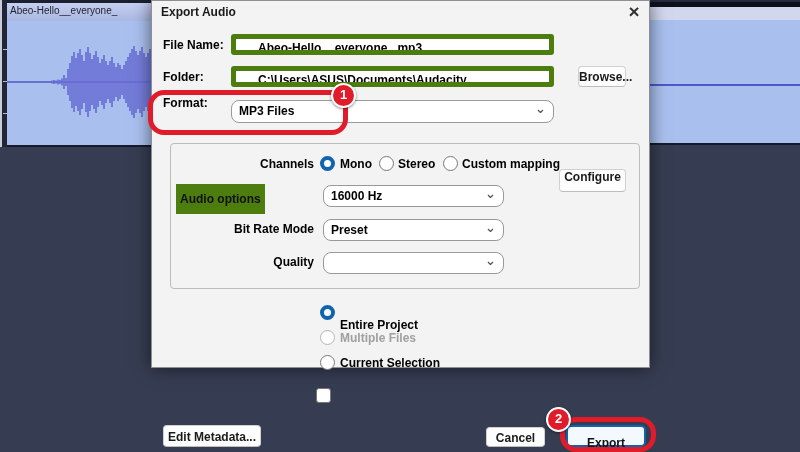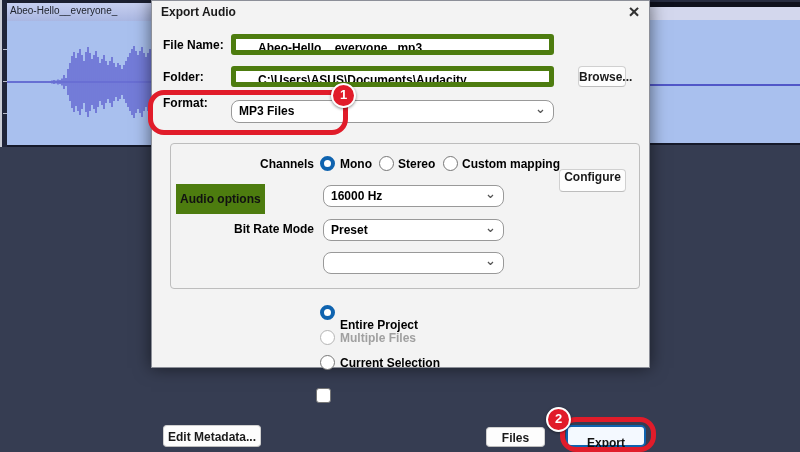--- a/index.html
+++ b/index.html
@@ -117,34 +117,35 @@
     <span>16000 Hz</span>
     <span class="chev">⌄</span>
   </div>
 
   <div class="abs lbl rlbl" style="top:221px">Bit Rate Mode</div>
   <div class="abs combo" style="left:171px; top:218px; width:181px; height:22px">
     <span>Preset</span>
     <span class="chev">⌄</span>
   </div>
 
+  <div class="abs lbl rlbl" style="top:254px">Quality</div>
   <div class="abs combo" style="left:171px; top:251px; width:181px; height:22px">
     <span class="chev">⌄</span>
   </div>
 
   <div class="abs radio sel" style="left:168px; top:304px"></div>
   <div class="abs lbl" style="left:188px; top:317px">Entire Project</div>
   <div class="abs radio dis" style="left:168px; top:329px"></div>
   <div class="abs lbl dis-text" style="left:188px; top:330px">Multiple Files</div>
   <div class="abs radio" style="left:168px; top:354px"></div>
   <div class="abs lbl" style="left:188px; top:355px">Current Selection</div>
 
   <div class="abs checkbox" style="left:164px; top:387px"></div>
 
   <div class="abs btn" style="left:11px; top:424px; width:98px; height:22px; padding-top:4px">Edit Metadata...</div>
-  <div class="abs btn" style="left:334px; top:426px; width:59px; height:20px; padding-top:3px">Files</div>
+  <div class="abs btn" style="left:334px; top:426px; width:59px; height:20px; padding-top:3px">Cancel</div>
   <div class="abs btn-export" style="left:414px; top:424px; width:80px; height:22px; padding-top:9px">Export</div>
 </div>
 
 <div class="abs ann-rect" style="left:148px; top:90px; width:200px; height:45px"></div>
 <div class="abs ann-badge" style="left:331px; top:83px">1</div>
 <div class="abs ann-rect" style="left:560px; top:417px; width:96px; height:35px"></div>
 <div class="abs ann-badge" style="left:546px; top:407px">2</div>
 
 </body></html>

